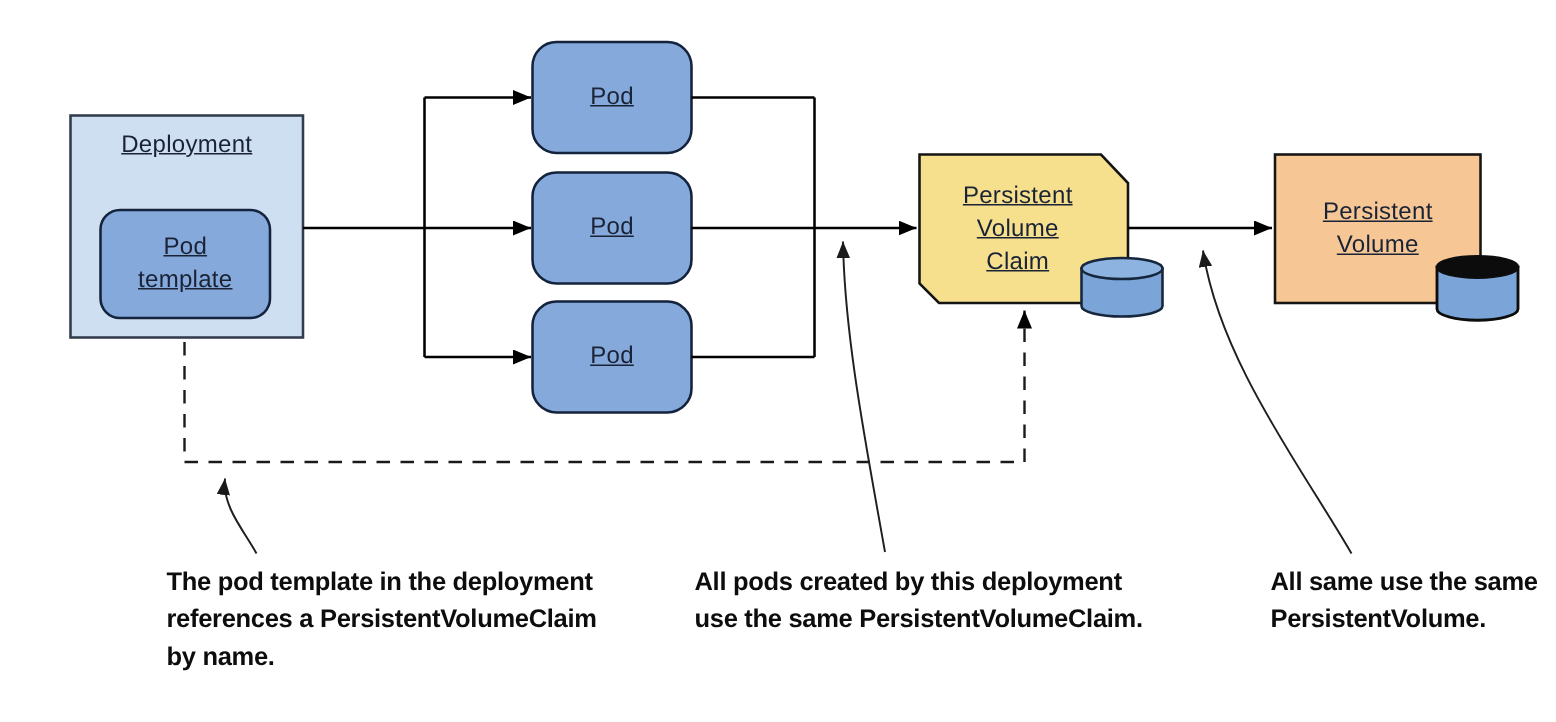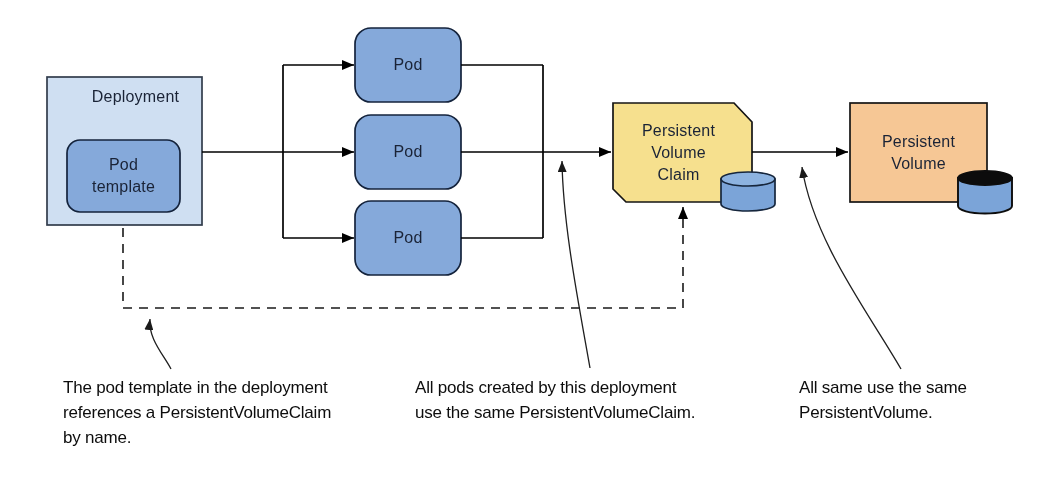--- a/index.html
+++ b/index.html
@@ -13,28 +13,30 @@
   svg.layer { position:absolute; left:0; top:0; width:1037px; height:481px; }
 
   .node-label {
     position:absolute;
     display:flex; align-items:center; justify-content:center;
     text-align:center;
     font-size:16px; line-height:22px;
     letter-spacing:0.2px;
     color:#1a2336;
     white-space:pre-line;
+    text-decoration:underline;
   }
   .caption {
     position:absolute;
-    font-weight:normal;
+    font-weight:bold;
     font-size:17px; line-height:25px;
     letter-spacing:-0.2px;
     color:#0d0d0d;
     white-space:pre-line;
+    margin-left:48px;
   }
 </style>
 </head>
 <body>
 
 <div class="stage">
 
   <svg class="layer" viewBox="0 0 1037 481">
     <defs>
       <marker id="arrow" viewBox="0 0 12 10" refX="12" refY="5" markerWidth="12" markerHeight="10" markerUnits="userSpaceOnUse" orient="auto">
@@ -79,21 +81,21 @@
     <g>
       <path d="M958,178 L958,206 A27,7.5 0 0 0 1012,206 L1012,178 Z" fill="#7ba4d8" stroke="#0d0d0d" stroke-width="1.9"></path>
       <ellipse cx="985" cy="178" rx="27" ry="7" fill="#0c0c0c" stroke="#0d0d0d" stroke-width="1.9"></ellipse>
     </g>
 
     <path d="M171,369 C163,354 148,338 150,319" fill="none" stroke="#1f1f1f" stroke-width="1.3" marker-end="url(#arrow-thin)"></path>
     <path d="M590,368 C578,300 563,225 562,161" fill="none" stroke="#1f1f1f" stroke-width="1.3" marker-end="url(#arrow-thin)"></path>
     <path d="M901,369 C868,312 813,240 802,167" fill="none" stroke="#1f1f1f" stroke-width="1.3" marker-end="url(#arrow-thin)"></path>
   </svg>
 
-  <div class="node-label" style="left:58px; top:85px; width:155px; height:24px;">Deployment</div>
+  <div class="node-label" style="left:47px; top:85px; width:155px; height:24px;">Deployment</div>
 
   <div class="node-label" style="left:67px; top:140px; width:113px; height:72px;">Pod
 template</div>
 
   <div class="node-label" style="left:355px; top:28px; width:106px; height:74px;">Pod</div>
   <div class="node-label" style="left:355px; top:115px; width:106px; height:74px;">Pod</div>
   <div class="node-label" style="left:355px; top:201px; width:106px; height:74px;">Pod</div>
 
   <div class="node-label" style="left:609px; top:103px; width:139px; height:99px;">Persistent
 Volume

